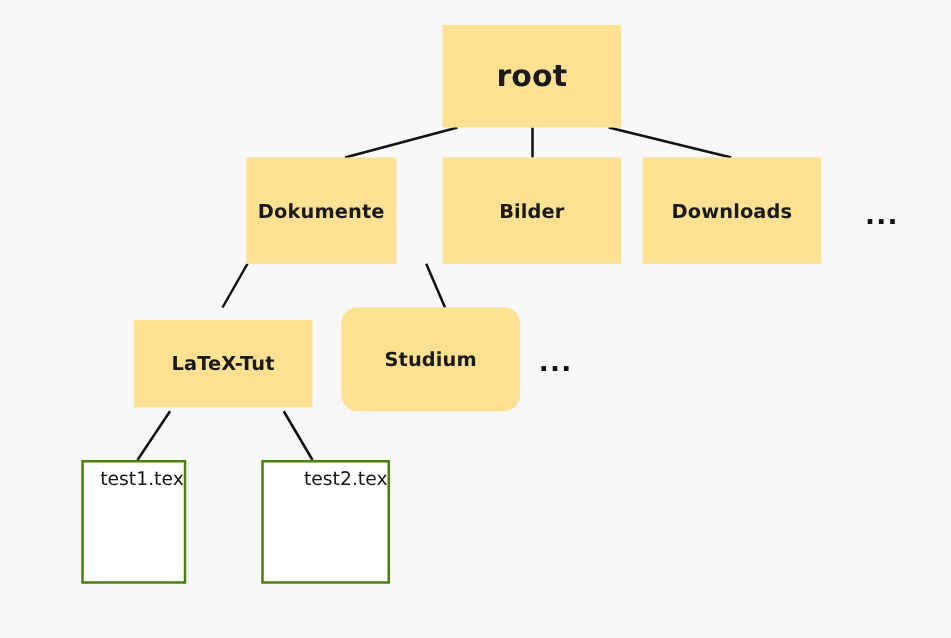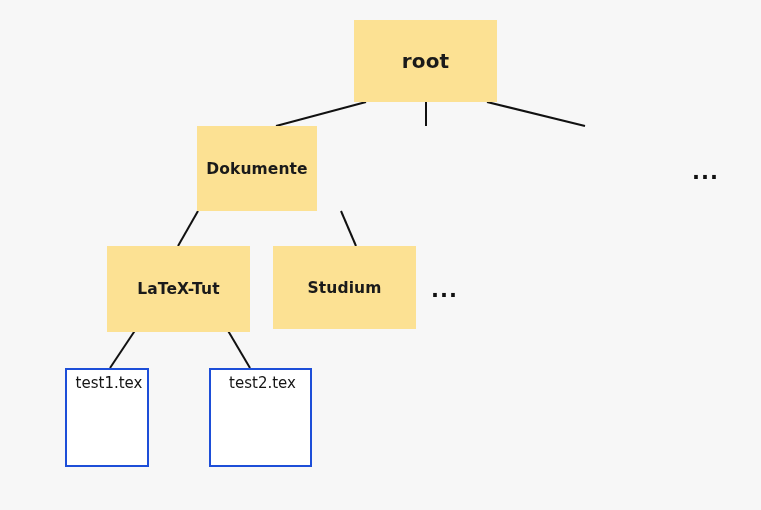--- a/index.html
+++ b/index.html
@@ -39,28 +39,28 @@
     border: 0;
   }
   .node.folder .label {
     font-weight: bold;
     font-size: 15.5px;
     color: #1a1a1a;
     letter-spacing: 0.1px;
     white-space: nowrap;
   }
   .node.root .label {
-    font-size: 20px;
+    font-size: 24px;
     text-align: right;
   }
   .node.file {
     background: #ffffff;
-    border: 2px solid #1d4ed8;
+    border: 2px solid #4d7c0f;
     align-items: flex-start;
-    justify-content: center;
+    justify-content: flex-end;
   }
   .node.file .label {
     font-weight: normal;
     font-size: 15px;
     color: #151515;
     padding: 4px 0 0 4px;
     white-space: nowrap;
   }
   .ellipsis {
     position: absolute;
@@ -96,29 +96,35 @@
   </svg>
 
   <div class="node folder root" style="left:354px; top:20px; width:143px; height:82px;">
     <span class="label">root</span>
   </div>
 
   <div class="node folder" style="left:197px; top:126px; width:120px; height:85px;">
     <span class="label">Dokumente</span>
   </div>
 
+  <div class="node folder" style="left:354px; top:126px; width:143px; height:85px;">
+    <span class="label">Bilder</span>
+  </div>
 
+  <div class="node folder" style="left:514px; top:126px; width:143px; height:85px;">
+    <span class="label">Downloads</span>
+  </div>
 
   <div class="ellipsis" style="left:692px; top:162px;">...</div>
 
-  <div class="node folder" style="left:107px; top:246px; width:143px; height:86px;">
+  <div class="node folder" style="left:107px; top:256px; width:143px; height:70px;">
     <span class="label">LaTeX-Tut</span>
   </div>
 
-  <div class="node folder" style="left:273px; top:246px; width:143px; height:83px;">
+  <div class="node folder" style="left:273px; top:246px; width:143px; height:83px;border-radius:13px;">
     <span class="label">Studium</span>
   </div>
 
   <div class="ellipsis" style="left:431px; top:280px;">...</div>
 
   <div class="node file" style="left:65px; top:368px; width:84px; height:99px;">
     <span class="label">test1.tex</span>
   </div>
 
   <div class="node file" style="left:209px; top:368px; width:103px; height:99px;">

